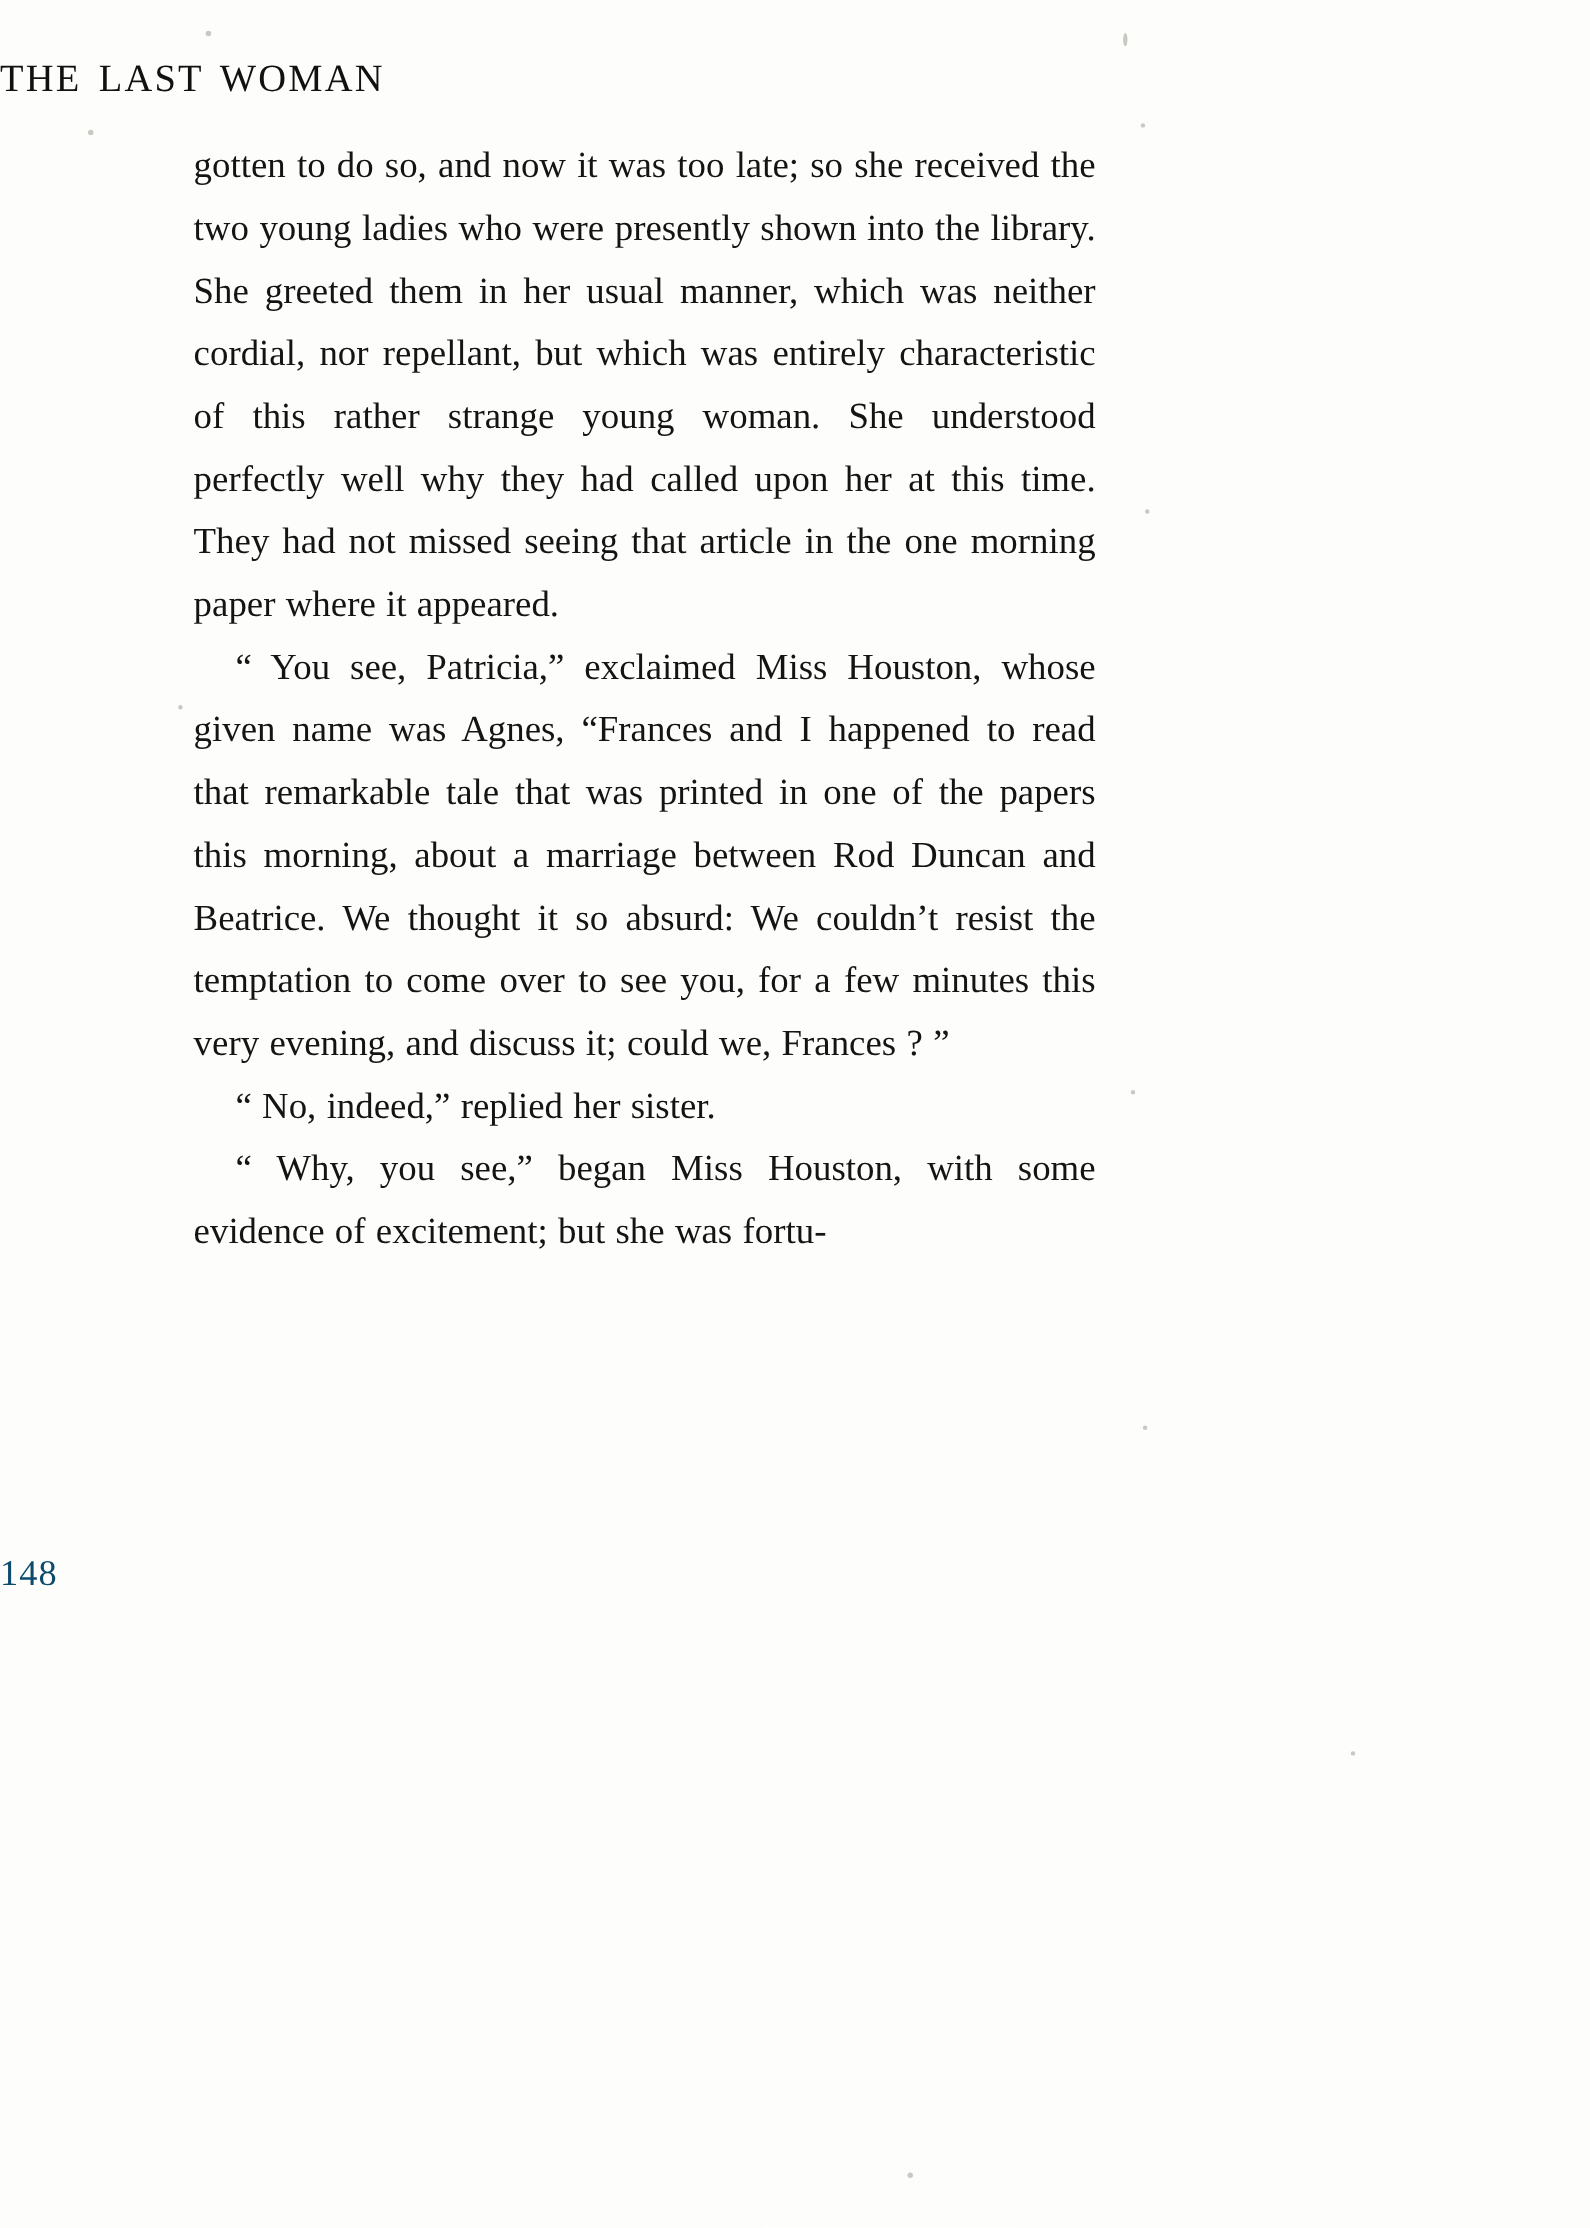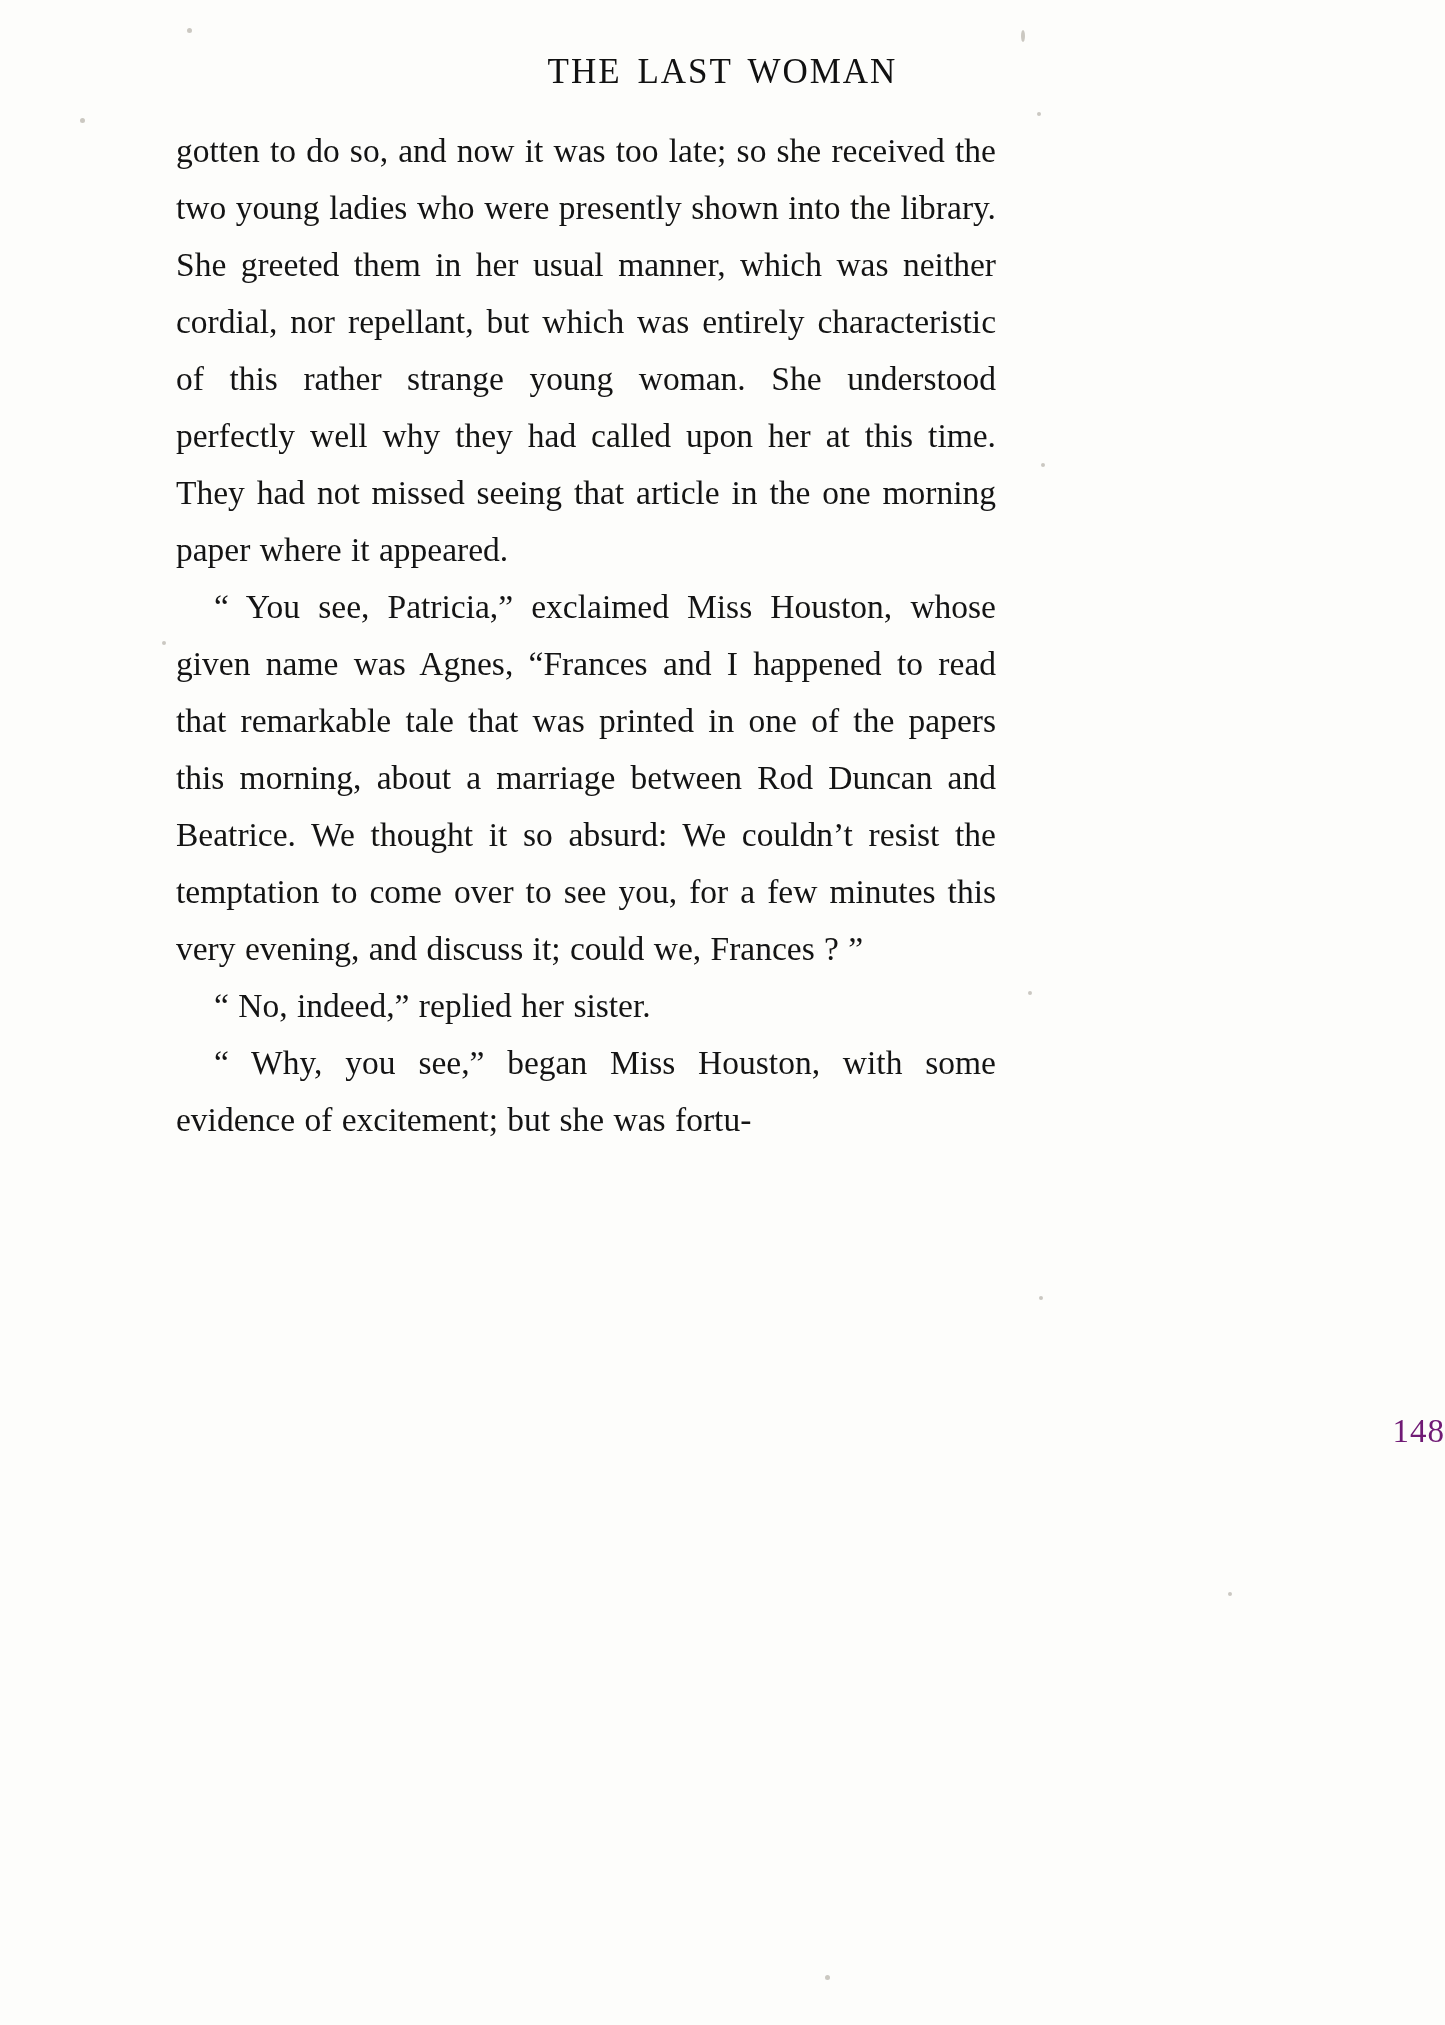--- a/index.html
+++ b/index.html
@@ -21,21 +21,21 @@
     top: 0;
     width: 1445px;
     height: 2025px;
     background: #fdfdfb;
   }
   .running-head {
     position: absolute;
     top: 52px;
     left: 0;
     width: 1445px;
-    text-align: center;
+    text-align: left;
     font-size: 35px;
     letter-spacing: 2.0px;
     word-spacing: 5px;
     color: #111;
   }
   .textblock {
     position: absolute;
     top: 122px;
     left: 176px;
     width: 820px;
@@ -50,24 +50,24 @@
     word-spacing: 1px;
   }
   .para.indent {
     text-indent: 38px;
   }
   .folio {
     position: absolute;
     top: 1413px;
     left: 0;
     width: 1445px;
-    text-align: right;
+    text-align: left;
     font-size: 33px;
     letter-spacing: 1px;
-    color: #701a75;
+    color: #0c4a6e;
   }
   
   .speck {
     position: absolute;
     background: #b9b6ae;
     border-radius: 50%;
     opacity: .75;
   }
 </style>
 </head>

